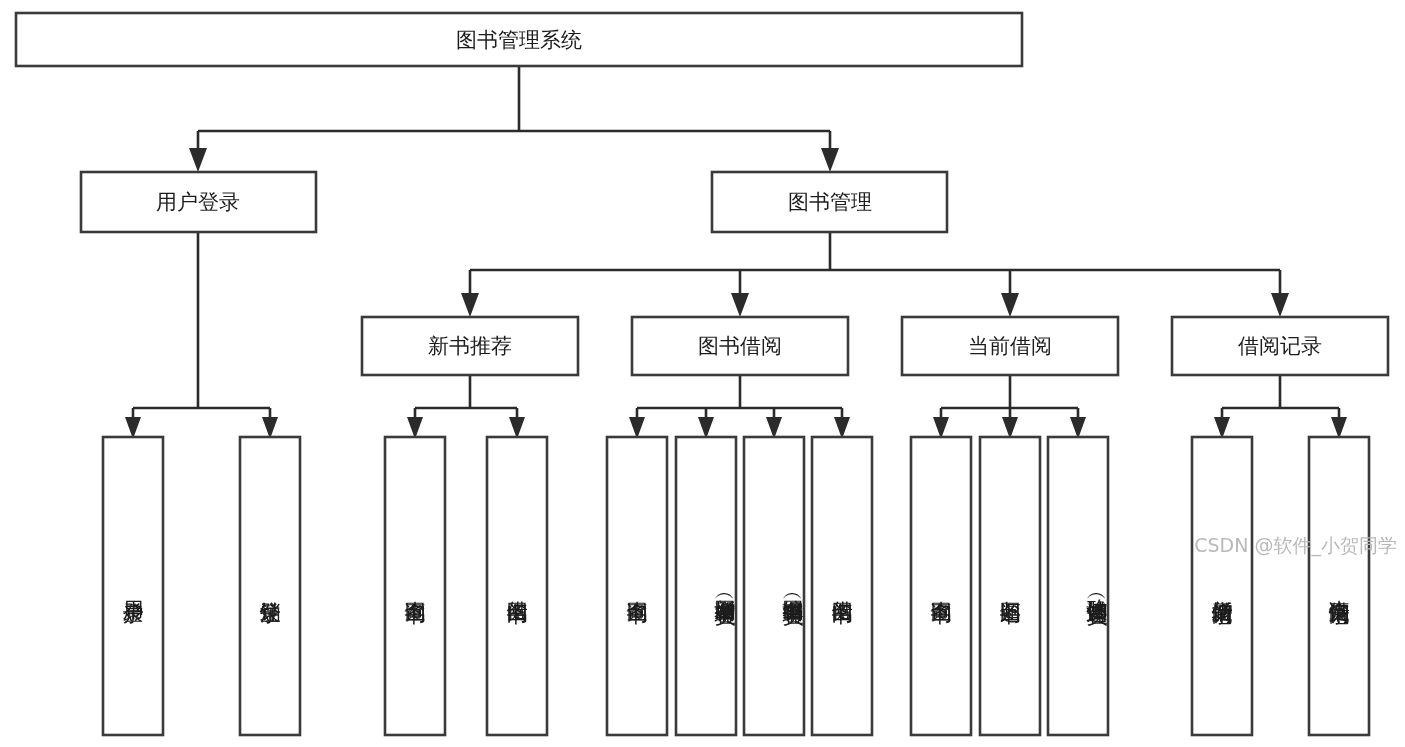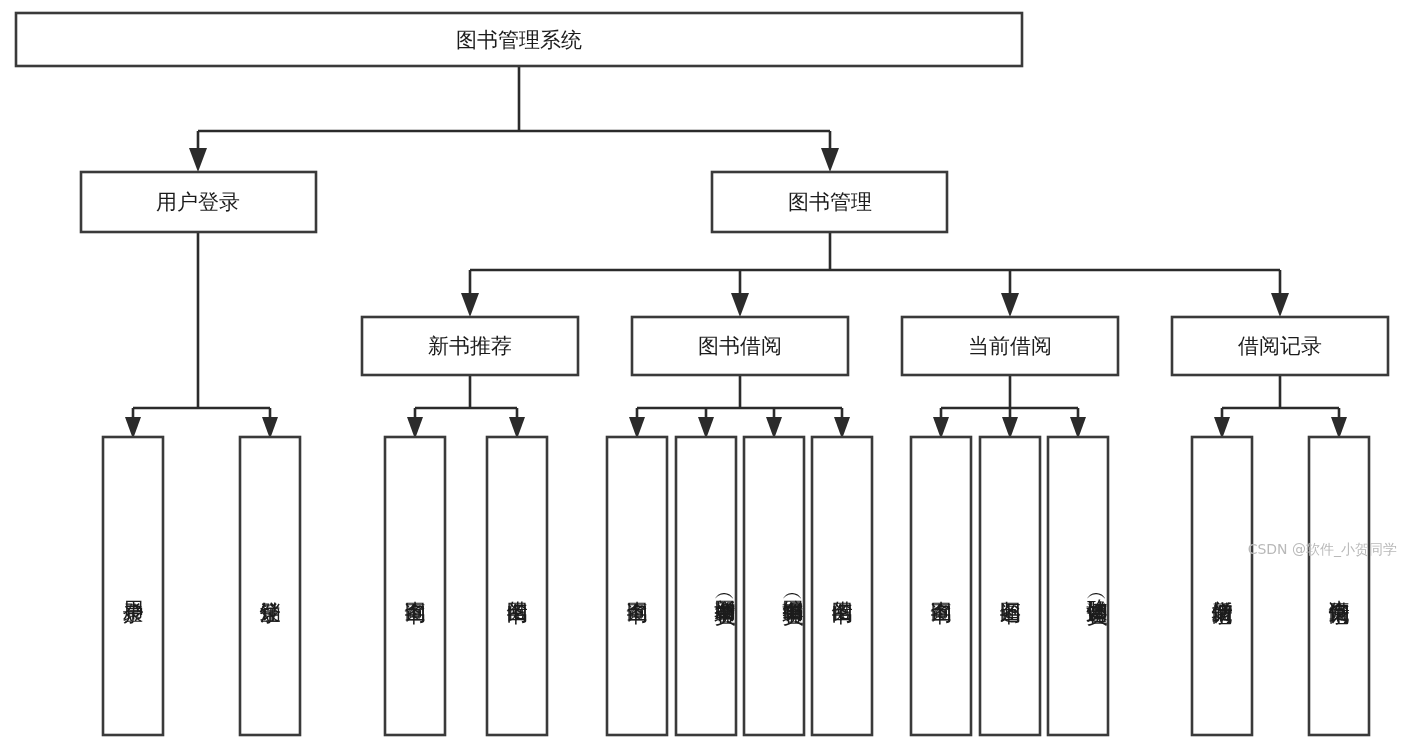--- a/index.html
+++ b/index.html
@@ -63,21 +63,21 @@
     white-space: nowrap;
     text-align: center;
     pointer-events: none;
     user-select: none;
   }
   .watermark {
     position: absolute;
     right: 8px;
     bottom: 4px;
     font-family: "DejaVu Sans", "Liberation Sans", sans-serif;
-    font-size: 14px;
+    font-size: 19px;
     color: #b9b9b9;
     white-space: nowrap;
     user-select: none;
   }
 </style>
 </head>
 <body>
 
 <div id="diagram-root">
 

